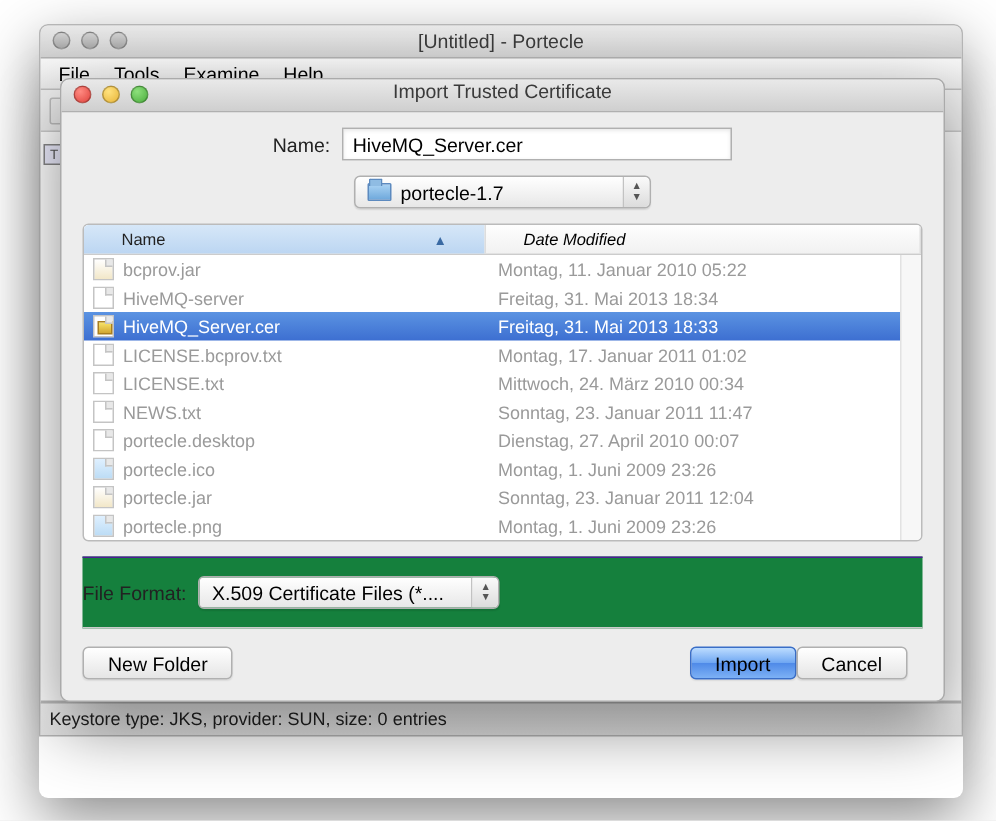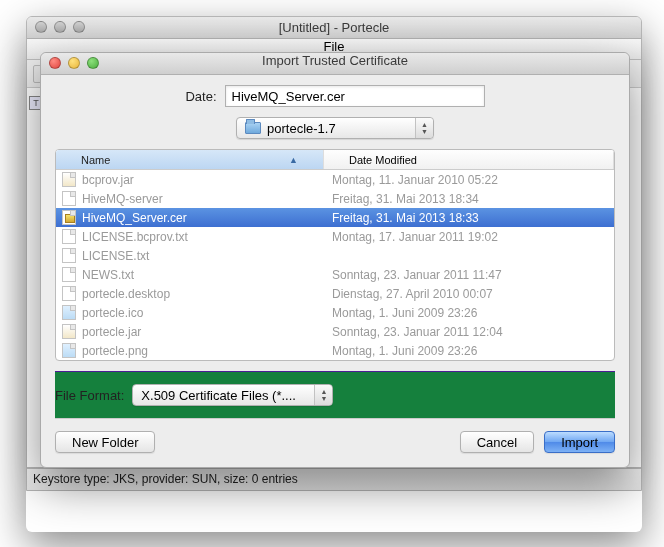--- a/index.html
+++ b/index.html
@@ -45,21 +45,20 @@
 .tl { width: 12px; height: 12px; border-radius: 50%; border: 0.5px solid rgba(0,0,0,0.25);}
 .tl.gray { background: linear-gradient(#d0d0d0,#a8a8a8); }
 .menubar {
   height: 21px;
   background: linear-gradient(#f7f7f7, #e8e8e8);
   border-bottom: 1px solid #bcbcbc;
   display: flex;
   align-items: center;
   padding: 0 4px;
   font-size: 13px;
-  flex-direction: column;
 }
 .menubar span { padding: 0 8px; }
 .toolbar {
   height: 28px;
   background: #ededed;
   border-bottom: 1px solid #ccc;
   display: flex; align-items: center;
   padding: 0 6px;
   gap: 4px;
 }
@@ -177,24 +176,23 @@
   background: linear-gradient(#fefefe,#f1f1f1);
   border-bottom: 1px solid #ccc;
 }
 .headers .hcol {
   padding: 3px 25px;
   border-right: 1px solid #ddd;
   display: flex; align-items: center;
 }
 .hcol.name { flex: 0 0 268px; background: linear-gradient(#d6e7f8,#bcd6f2); color:#222; }
 .hcol.name .sort { margin-left: auto; font-size: 9px; color: #3a6aa3; }
-.hcol.date { flex: 1; }
+.hcol.date { flex: 1; font-style: italic; }
 .fbody {
   display: flex;
-  flex-direction: column;
 }
 .flist {
   flex: 1;
 }
 .frow {
   display: flex;
   height: 19px;
   font-size: 12px;
   color: #9a9a9a;
   align-items: center;
@@ -298,21 +296,21 @@
     <div class="traffic">
       <div class="tl red"></div>
       <div class="tl yellow"></div>
       <div class="tl green"></div>
     </div>
     <span>Import Trusted Certificate</span>
   </div>
   <div class="dialog-body">
 
     <div class="row center">
-      <span class="lbl">Date:</span>
+      <span class="lbl">Name:</span>
       <input class="textfield" value="HiveMQ_Server.cer" style="">
     </div>
 
     <div class="row center">
       <div class="popup" style="width:198px;">
         <span class="folder-ic"></span>
         <span>portecle-1.7</span>
         <span class="arrows">▲<br>▼</span>
       </div>
     </div>
@@ -348,27 +346,28 @@
                 <div class="fic cer"></div>
                 <span>HiveMQ_Server.cer</span>
               </div>
               <div class="c2">Freitag, 31. Mai 2013 18:33</div>
             </div>
             <div class="frow">
               <div class="c1">
                 <div class="fic doc"></div>
                 <span>LICENSE.bcprov.txt</span>
               </div>
-              <div class="c2">Montag, 17. Januar 2011 19:02</div>
+              <div class="c2">Montag, 17. Januar 2011 01:02</div>
             </div>
             <div class="frow">
               <div class="c1">
                 <div class="fic doc"></div>
                 <span>LICENSE.txt</span>
               </div>
+              <div class="c2">Mittwoch, 24. März 2010 00:34</div>
             </div>
             <div class="frow">
               <div class="c1">
                 <div class="fic doc"></div>
                 <span>NEWS.txt</span>
               </div>
               <div class="c2">Sonntag, 23. Januar 2011 11:47</div>
             </div>
             <div class="frow">
               <div class="c1">
@@ -409,22 +408,22 @@
         <span>X.509 Certificate Files (*....</span>
         <span class="arrows">▲<br>▼</span>
       </div>
     </div>
 
     <div class="btnrow">
       <div class="btn">
         <span>New Folder</span>
       </div>
       <div class="spacer"></div>
+      <div class="btn default">
+        <span>Import</span>
+      </div>
       <div class="btn" style="margin-right:10px;">
         <span>Cancel</span>
       </div>
-      <div class="btn default">
-        <span>Import</span>
-      </div>
     </div>
 
   </div>
 </div>
 
 </body></html>

